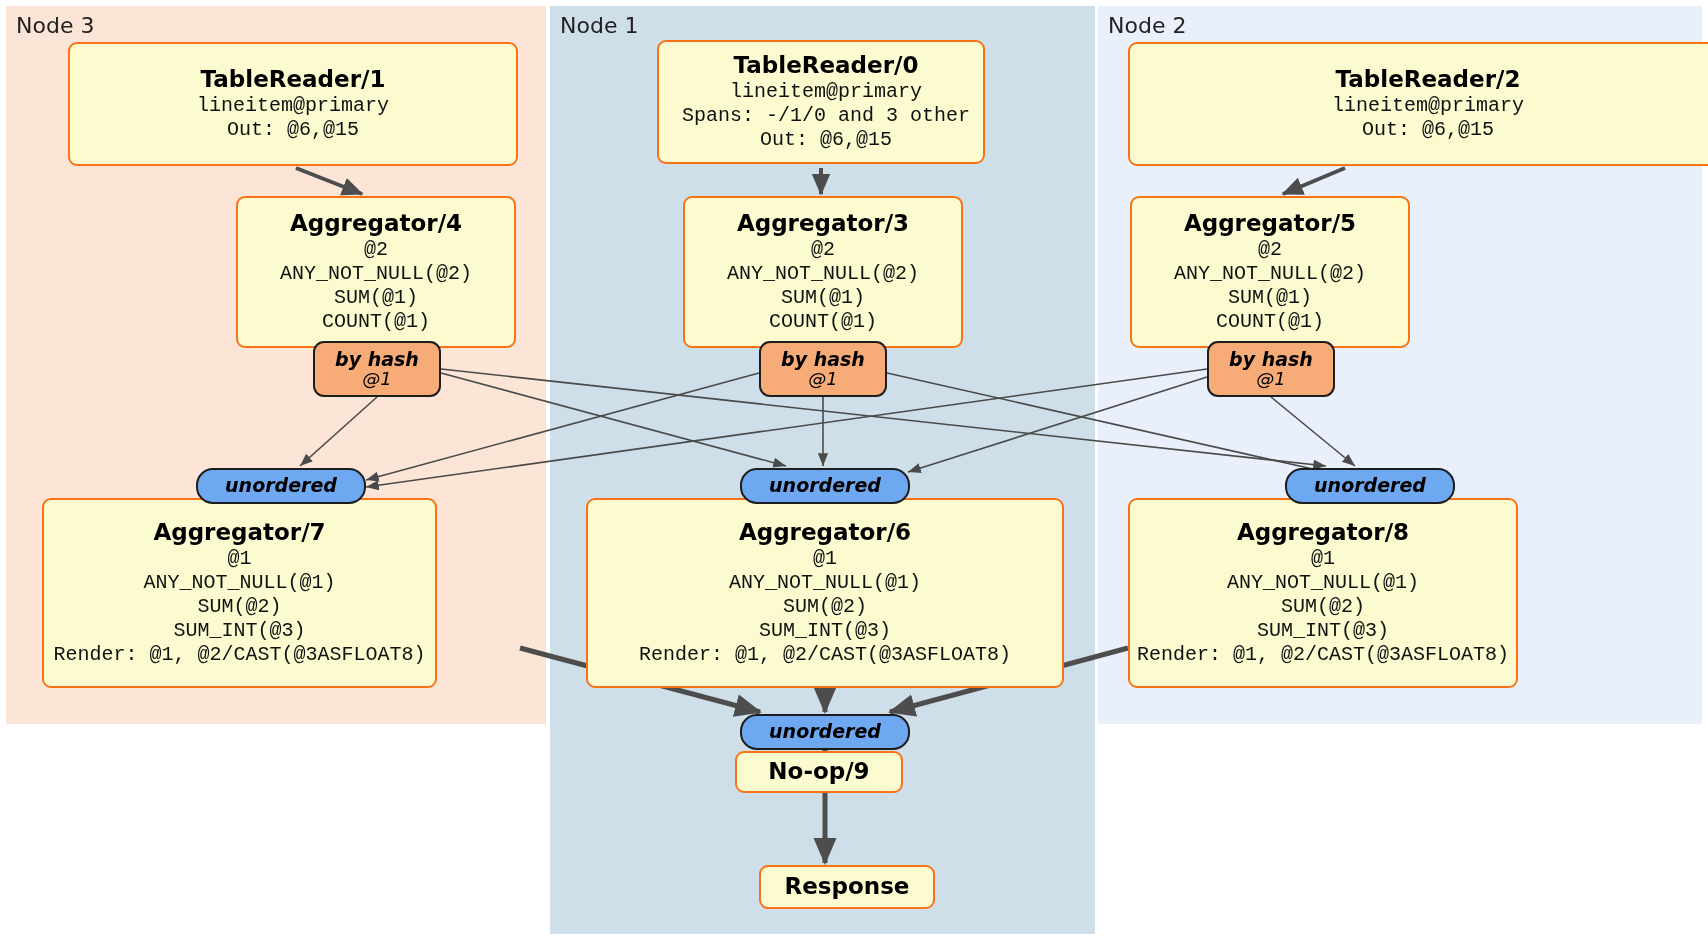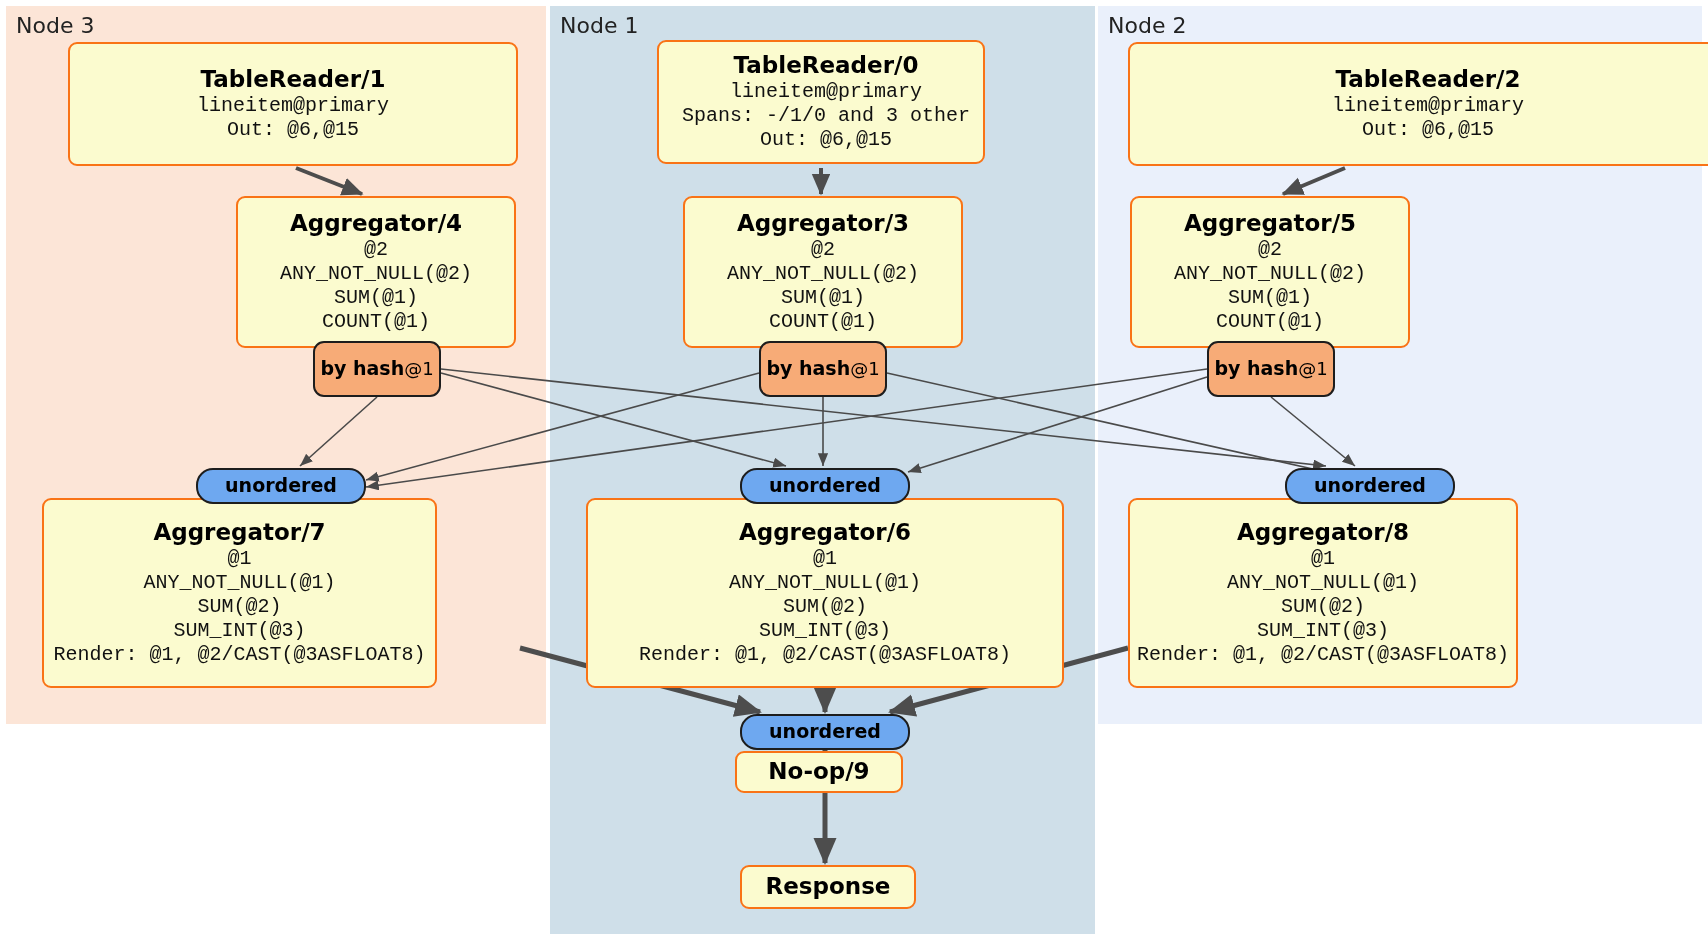--- a/index.html
+++ b/index.html
@@ -9,22 +9,22 @@
   .node-panel{position:absolute;box-sizing:border-box;}
   .node-label{position:absolute;font-size:22px;color:#222;line-height:1;}
 
   .proc{position:absolute;box-sizing:border-box;background:#fbfbcf;
         border:2px solid #f97316;border-radius:9px;text-align:center;
         display:flex;flex-direction:column;justify-content:center;align-items:center;}
   .proc .ttl{font-weight:bold;font-size:23px;color:#000;line-height:1.18;}
   .proc .ln{font-size:20px;color:#111;line-height:1.2;white-space:nowrap;font-family:Liberation Mono, monospace;}
 
   .badge{position:absolute;box-sizing:border-box;border:2px solid #1d1d1d;
-         display:flex;flex-direction:row;justify-content:center;align-items:center;
-         text-align:center;}
+         display:flex;flex-direction:column;justify-content:center;align-items:center;
+         text-align:center;font-style:italic;}
   .badge .b1{font-weight:bold;font-size:19px;color:#000;line-height:1.05;}
   .badge .b2{font-size:18px;color:#000;line-height:1.05;}
   .hash{background:#f7ab77;border-radius:11px;}
   .unord{background:#6ea8f0;border-radius:17px;}
 
   svg.edges{position:absolute;left:0;top:0;width:1708px;height:940px;overflow:visible;}
 </style>
 </head>
 <body>
 
@@ -139,21 +139,21 @@
         <div class="ttl">Aggregator/8</div>
         <div class="ln">@1</div>
         <div class="ln">ANY_NOT_NULL(@1)</div>
         <div class="ln">SUM(@2)</div>
         <div class="ln">SUM_INT(@3)</div>
         <div class="ln">Render: @1, @2/CAST(@3ASFLOAT8)</div>
       </div>
       <div class="proc" style="left: 735px; top: 751px; width: 168px; height: 42px;">
         <div class="ttl">No-op/9</div>
       </div>
-      <div class="proc" style="left: 740px; top: 865px; width: 176px; height: 44px;">
+      <div class="proc" style="left: 759px; top: 865px; width: 176px; height: 44px;">
         <div class="ttl">Response</div>
       </div>
     </div>
 
   <div id="badges">
       <div class="badge hash" style="left: 313px; top: 341px; width: 128px; height: 56px;">
         <div class="b1">by hash</div>
         <div class="b2">@1</div>
       </div>
       <div class="badge hash" style="left: 759px; top: 341px; width: 128px; height: 56px;">

